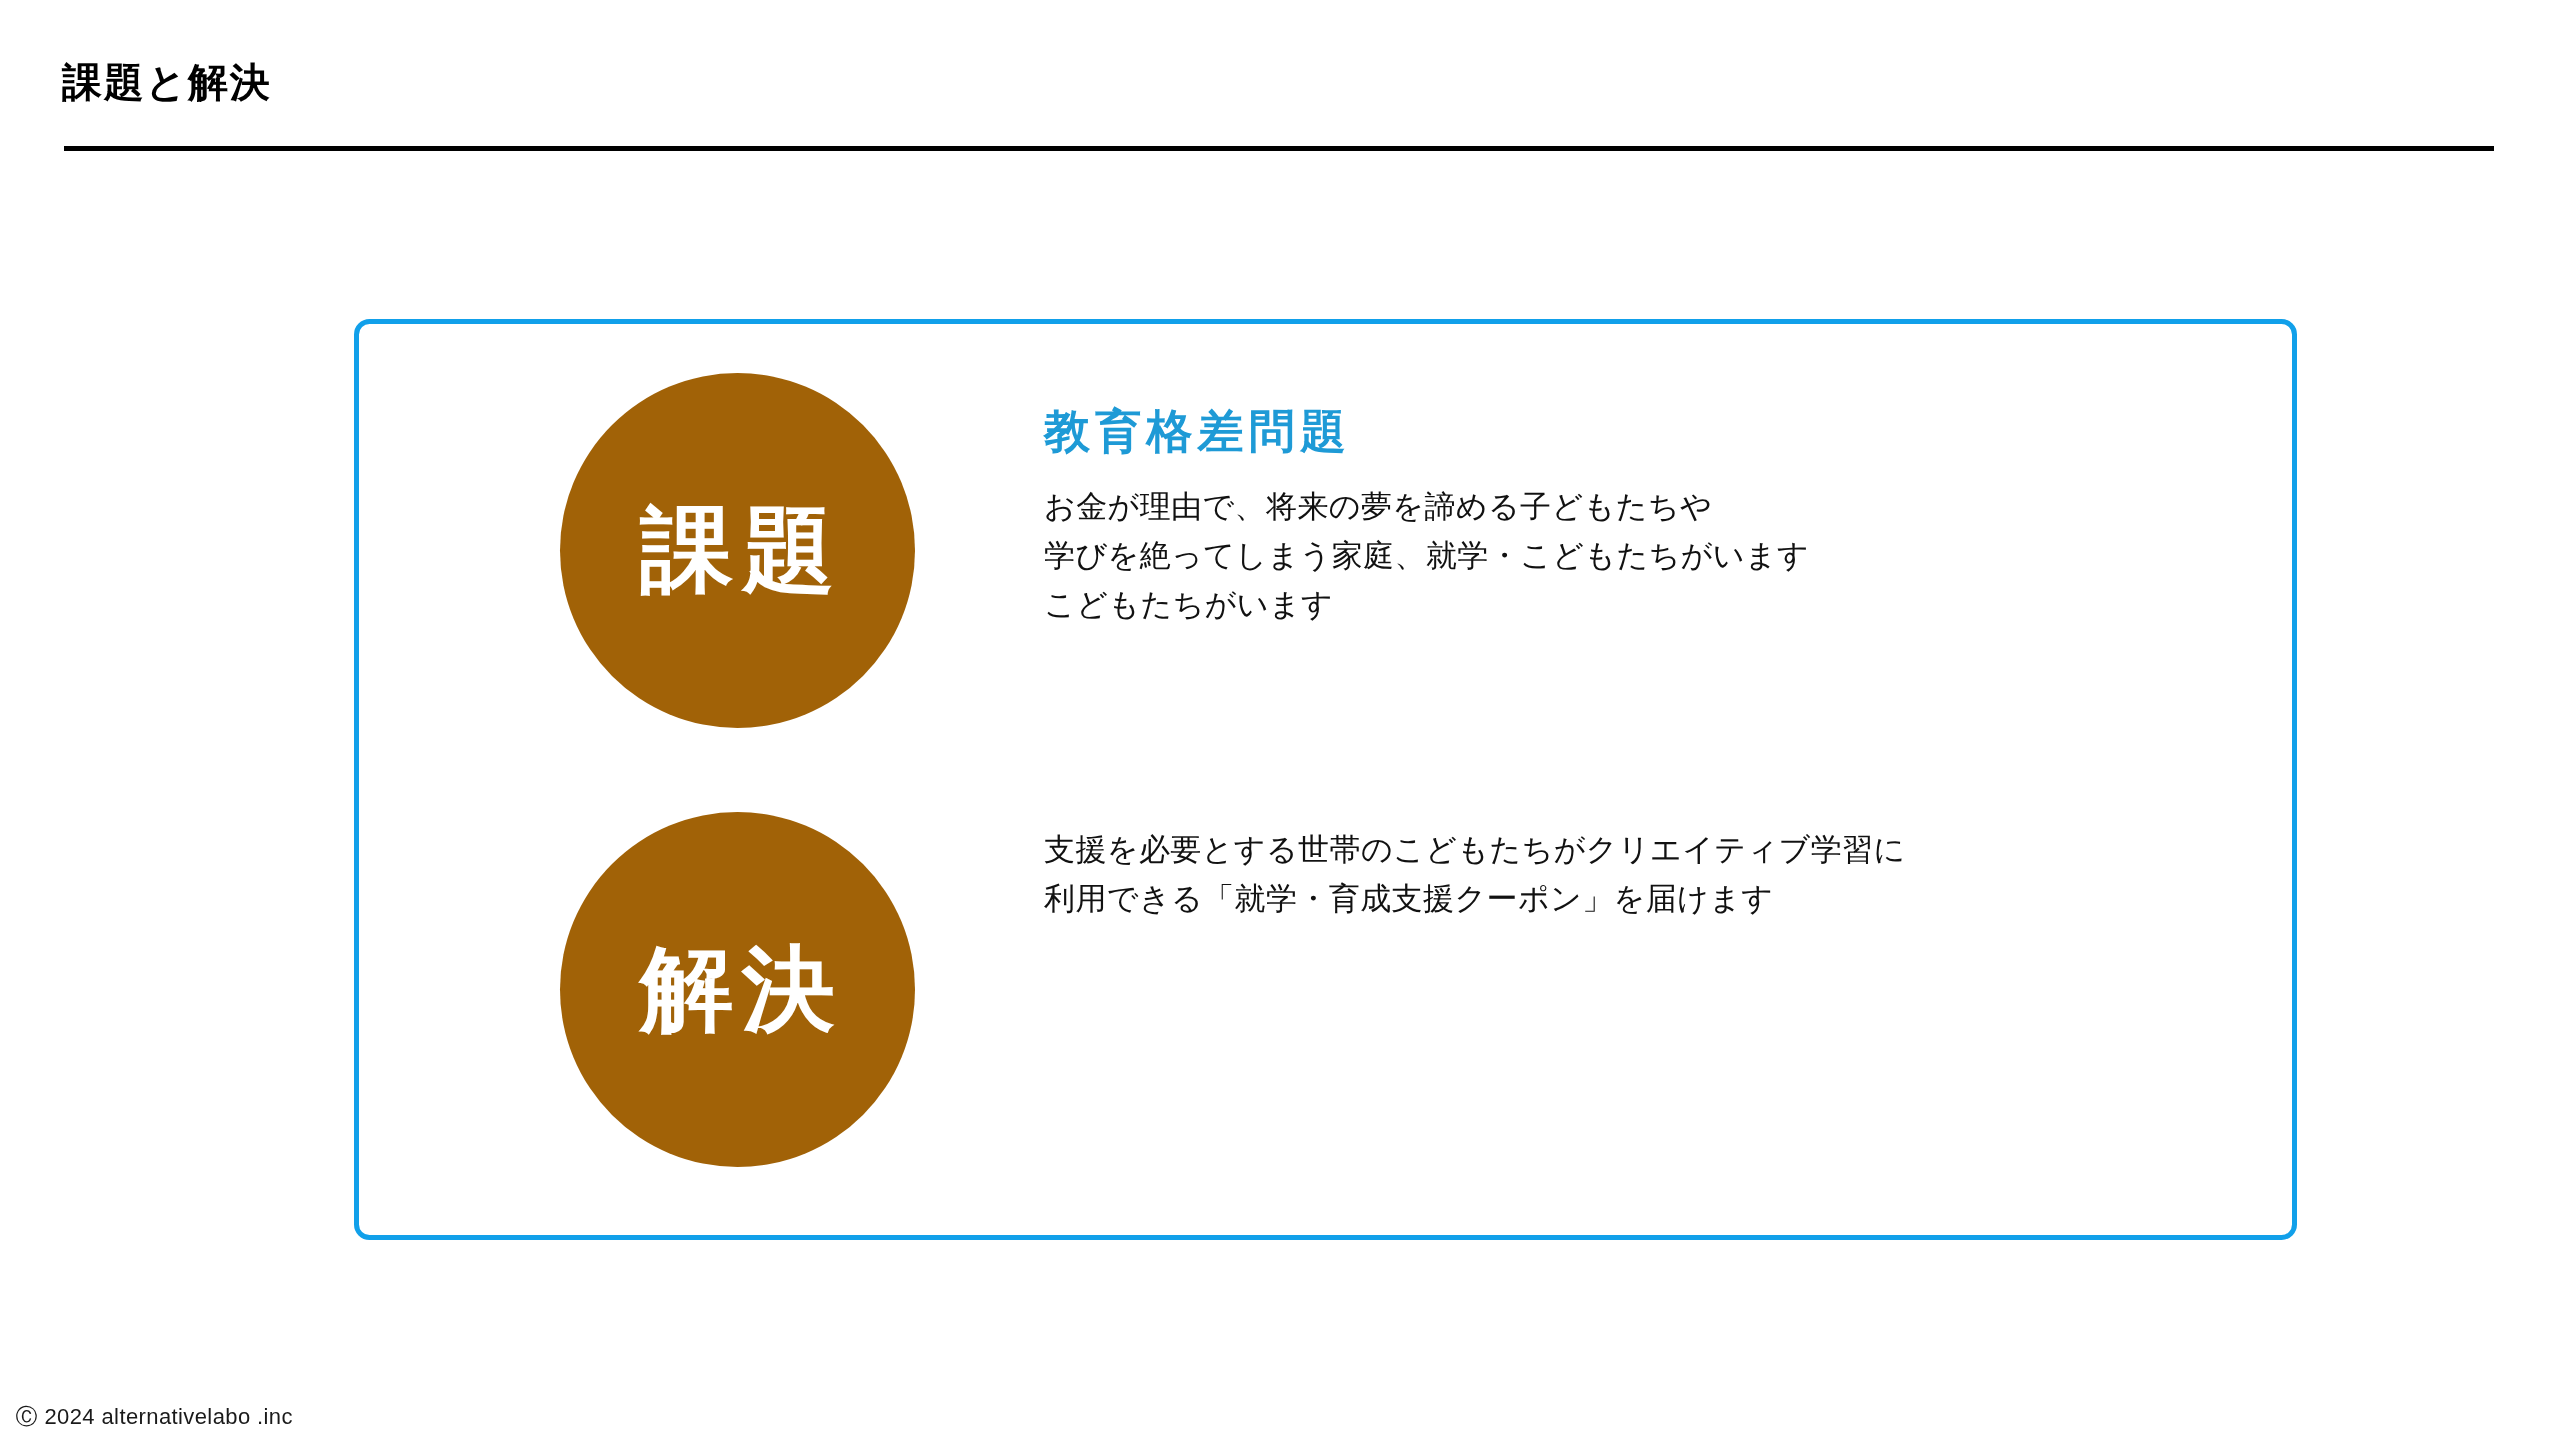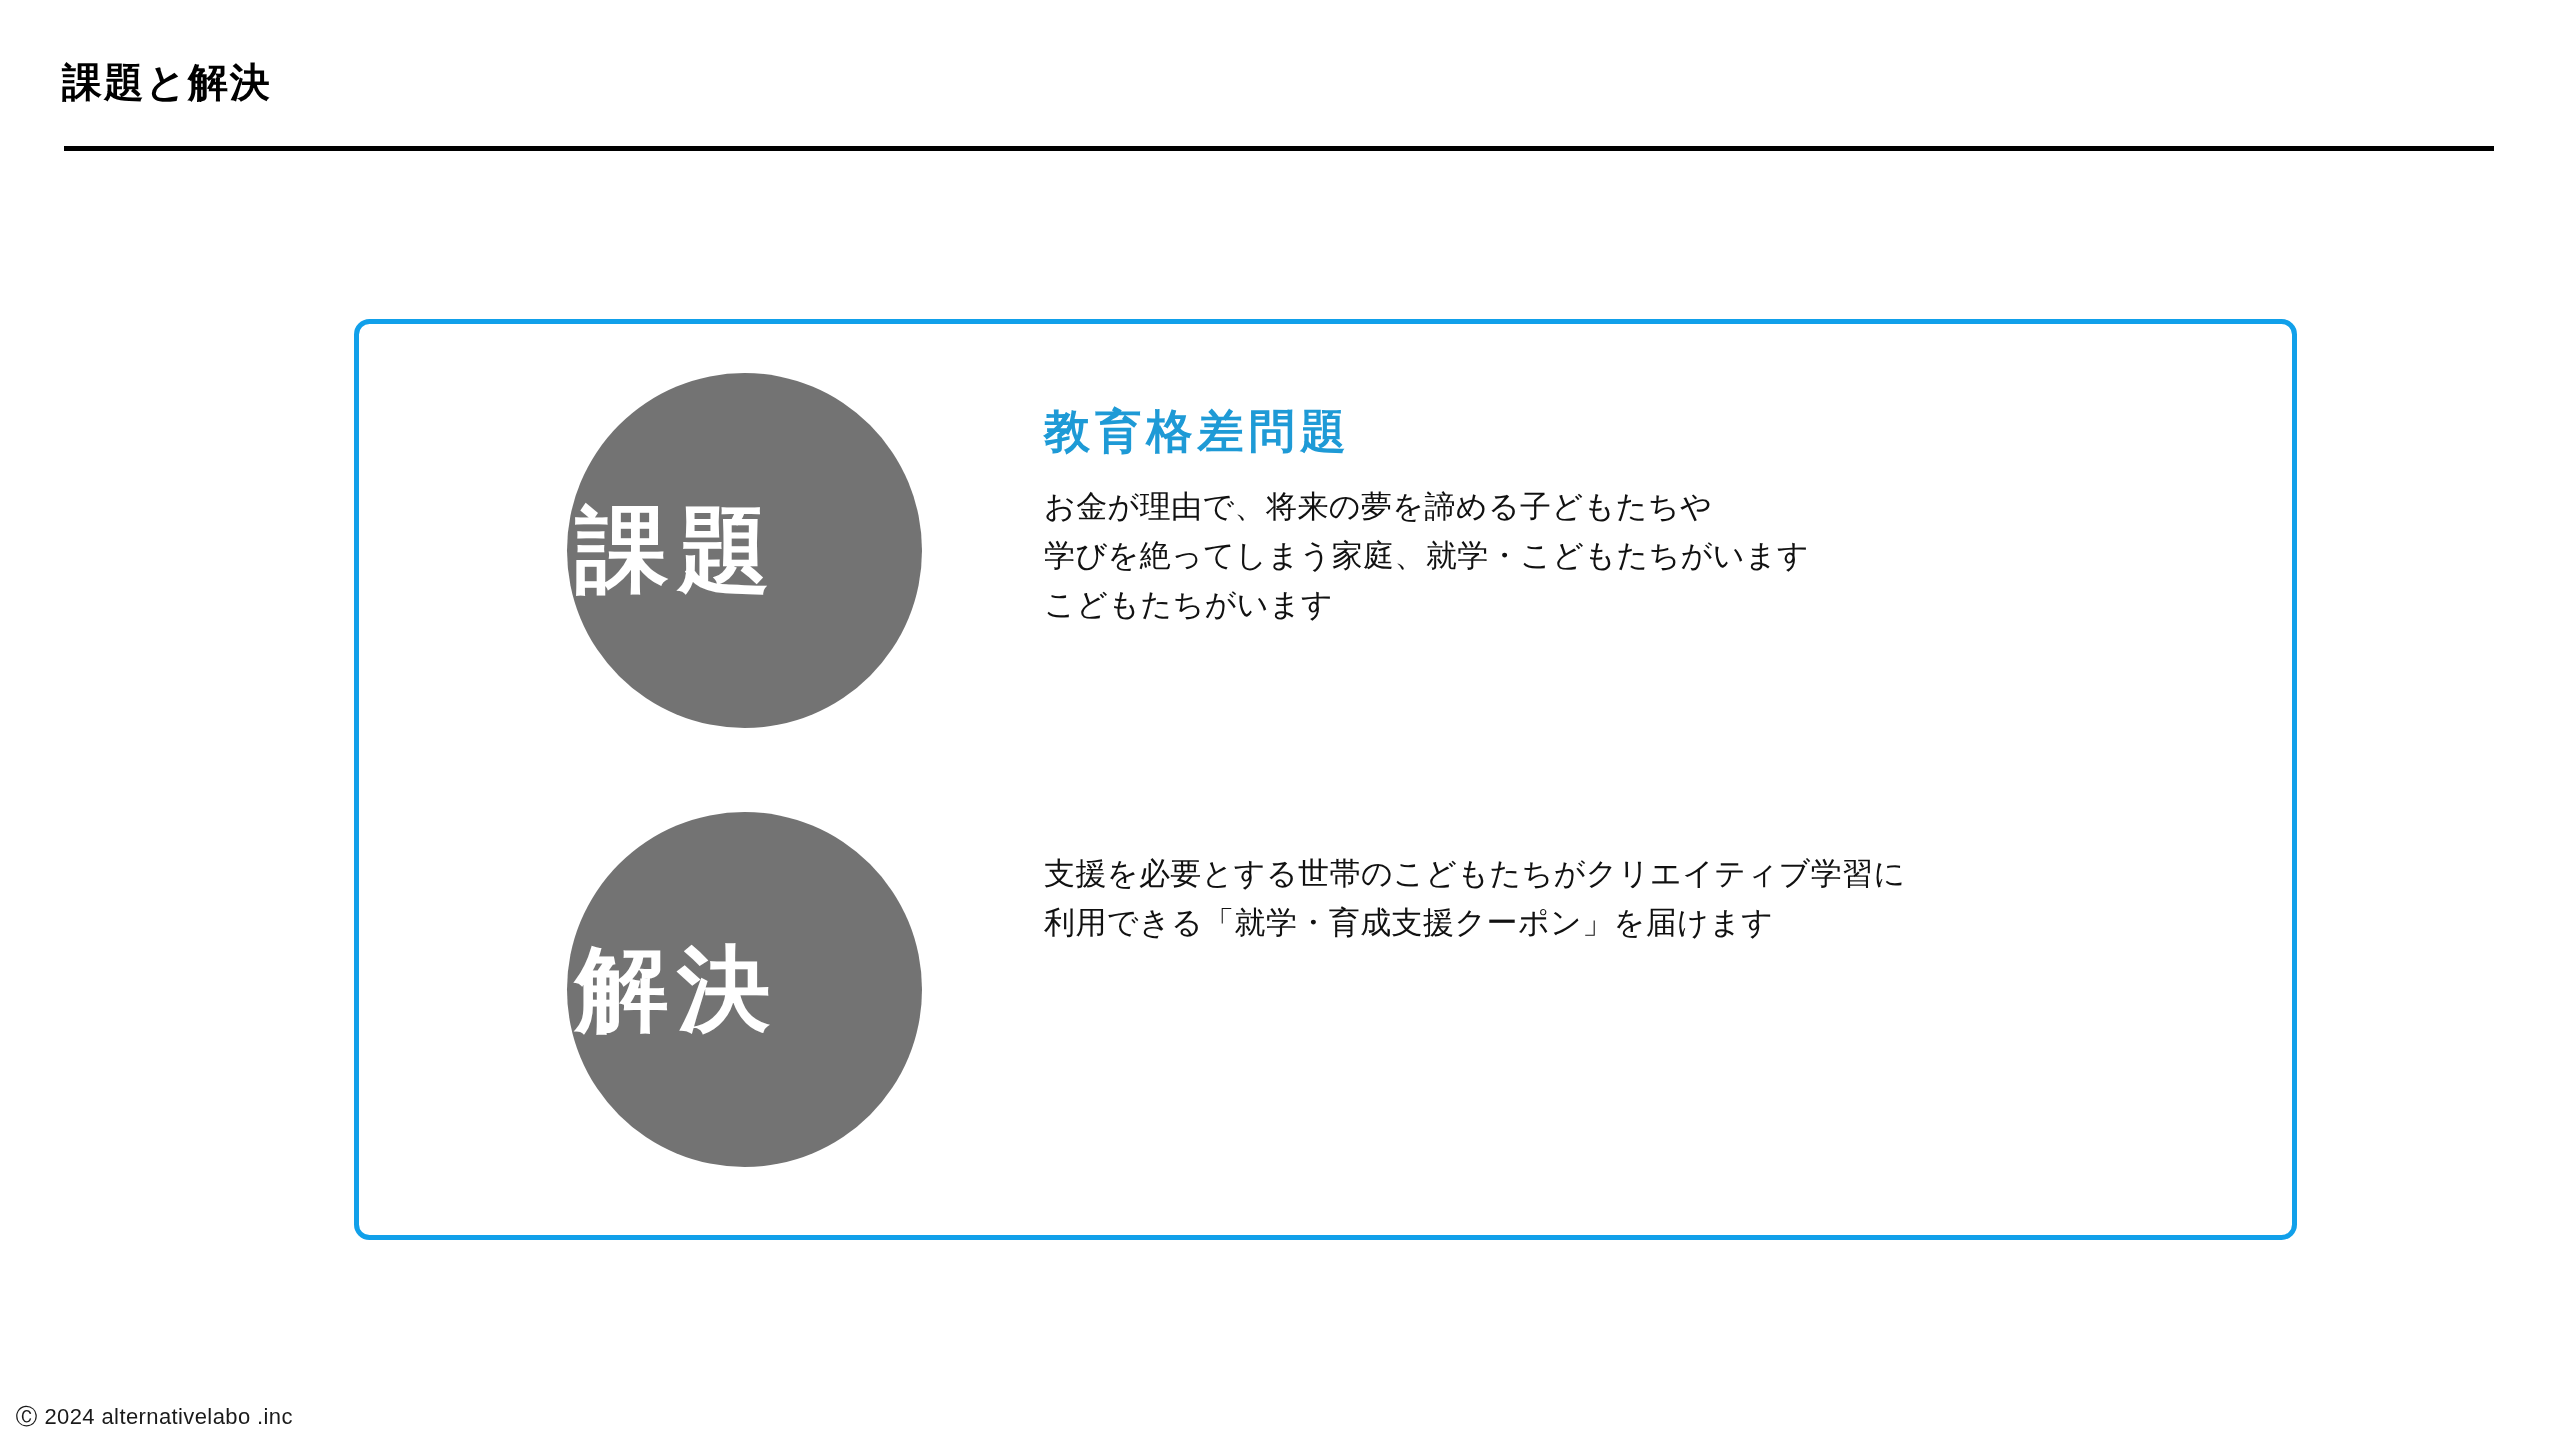--- a/index.html
+++ b/index.html
@@ -59,28 +59,29 @@
     position: absolute;
     left: 0;
     width: 100%;
     height: 356px;
   }
   .row-problem { top: 49px; }
   .row-solution { top: 488px; }
 
   .badge-circle {
     position: absolute;
-    left: 208px;
+    left: 201px;
     top: 0;
     width: 355px;
     height: 355px;
     border-radius: 50%;
-    background: #737373;
+    background: #a16207;
     display: flex;
     align-items: center;
+    justify-content: center;
   }
   .badge-label {
     color: #ffffff;
     font-size: 93px;
     font-weight: 700;
     letter-spacing: 8.6px;
     text-indent: 8.6px;
     line-height: 1;
   }
 
@@ -109,21 +110,21 @@
   }
   .row-body .line {
     display: block;
     white-space: nowrap;
   }
 
   .row-problem .row-heading { padding-top: 33px; }
   .row-problem .row-body { margin-top: 26px; }
 
   .row-solution .row-heading { padding-top: 62px; }
-  .row-solution .row-body { margin-top: 38px; }
+  .row-solution .row-body { margin-top: 14px; }
 
   
   .footer-copyright {
     position: absolute;
     left: 15.5px;
     bottom: 17px;
     font-size: 22px;
     color: #1a1a1a;
     font-weight: 400;
     letter-spacing: 0.4px;

